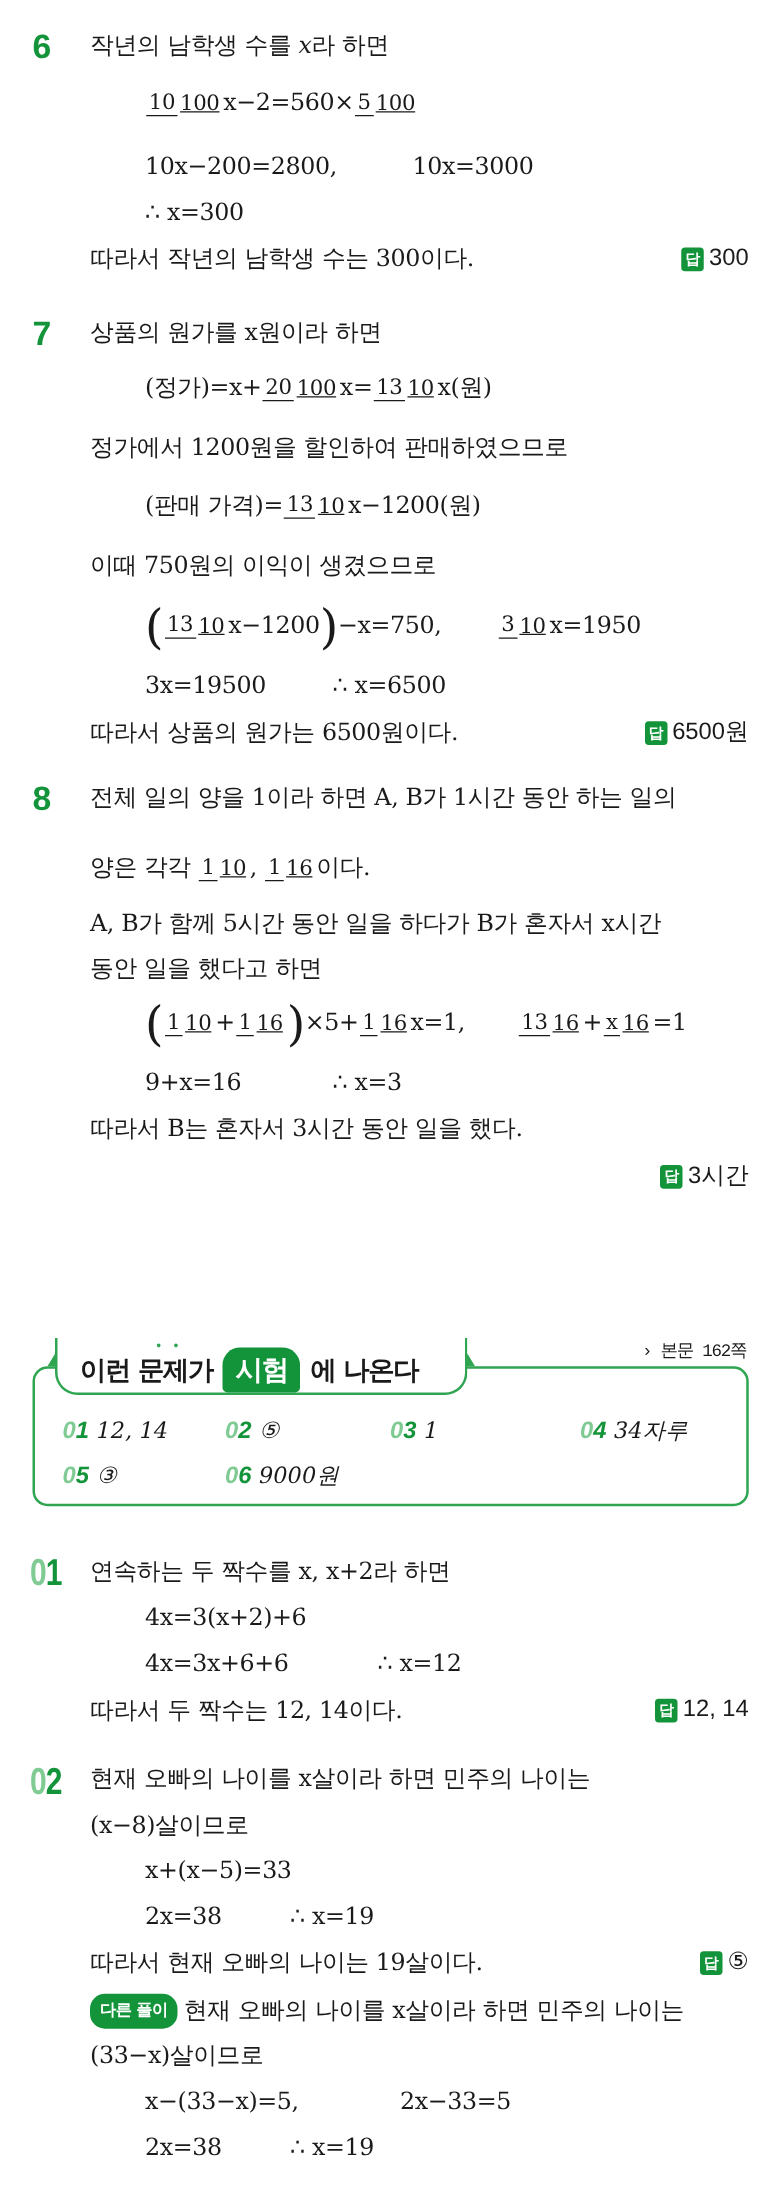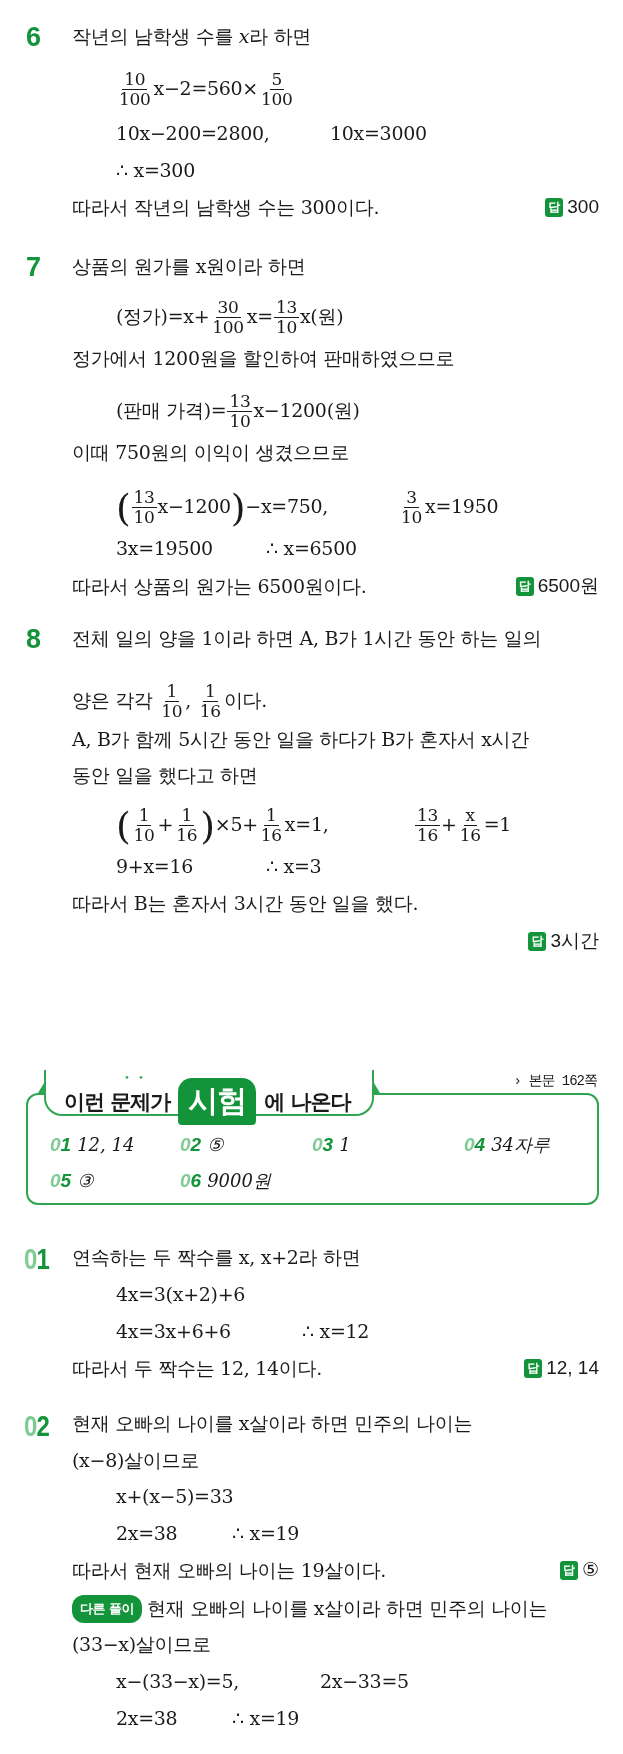--- a/index.html
+++ b/index.html
@@ -22,25 +22,25 @@
   }
   .num2 .d0 { color: #7fcb93; }
   .num2 .d1 { color: #14943a; }
   .line {
     position: absolute; font-size: 19px; line-height: 24px; white-space: nowrap;
     letter-spacing: -0.3px;
   }
   .t { left: 72px; }
   .m { left: 116px; }
   .frac {
-    display: inline-flex; flex-direction: column; align-items: center;
+    display: inline-flex; flex-direction: row; align-items: center;
     vertical-align: middle; font-size: 17px; line-height: 19px; margin: 0 1px;
   }
   .frac .n { padding: 0 2px; border-bottom: 1.4px solid #1a1a1a; }
-  .frac .d { padding: 0 2px; }
+  .frac .d { padding: 0 2px; text-decoration: underline; }
   .big-paren { font-size: 38px; line-height: 24px; vertical-align: middle; font-weight: 200; }
   .ans {
     position: absolute; right: 24px; font-size: 19px; line-height: 24px; white-space: nowrap;
     display: flex; align-items: center; gap: 4px;
   }
   .dap-icon {
     display: inline-flex; align-items: center; justify-content: center;
     width: 18px; height: 19px; background: #14943a; color: #fff; border-radius: 3px;
     font-family: "DejaVu Sans", sans-serif; font-size: 12px; font-weight: bold;
   }
@@ -56,21 +56,21 @@
     background: #fff; border: 2.5px solid #2fa552; border-top: none; border-radius: 0 0 18px 18px;
     box-sizing: border-box;
   }
   .exam-title {
     position: absolute; left: 64px; top: 1078px;
     font-family: "DejaVu Sans", sans-serif; font-weight: bold; font-size: 21px; letter-spacing: -1px;
     display: flex; align-items: center;
   }
   .exam-title .hl {
     background: #14943a; color: #fff; padding: 3px 10px; margin: 0 8px; border-radius: 14px 14px 4px 4px;
-    font-size: 30px;
+    font-size: 22px;
   }
   .exam-dots { position: absolute; left: 124px; top: 1072px; font-size: 10px; color: #2fa552; letter-spacing: 8px; }
   .exam-page {
     position: absolute; right: 26px; top: 1072px;
     font-family: Liberation Mono, monospace; font-size: 14px; letter-spacing: -1px;
   }
   .tri { position: absolute; width: 0; height: 0; border-left: 6px solid transparent; border-right: 6px solid transparent; border-bottom: 10px solid #2fa552; }
   .exam-item {
     position: absolute; font-size: 18px; line-height: 22px; white-space: nowrap; font-style: italic;
   }
@@ -109,21 +109,21 @@
     <span class="dap-icon">답</span>
     <span class="ans-val">300</span>
   </div>
 </div>
 
 <div class="prob">
   <div class="num" style="top:254px">7</div>
   <div class="line t" style="top:254px">상품의 원가를 x원이라 하면</div>
   <div class="line m" style="top:298px">
     <span>(정가)=x+</span><span class="frac">
-        <span class="n">30</span>
+        <span class="n">20</span>
         <span class="d">100</span>
       </span><span>x=</span><span class="frac">
         <span class="n">13</span>
         <span class="d">10</span>
       </span><span>x(원)</span>
   </div>
   <div class="line t" style="top:346px">정가에서 1200원을 할인하여 판매하였으므로</div>
   <div class="line m" style="top:392px">
     <span>(판매 가격)=</span><span class="frac">
         <span class="n">13</span>

